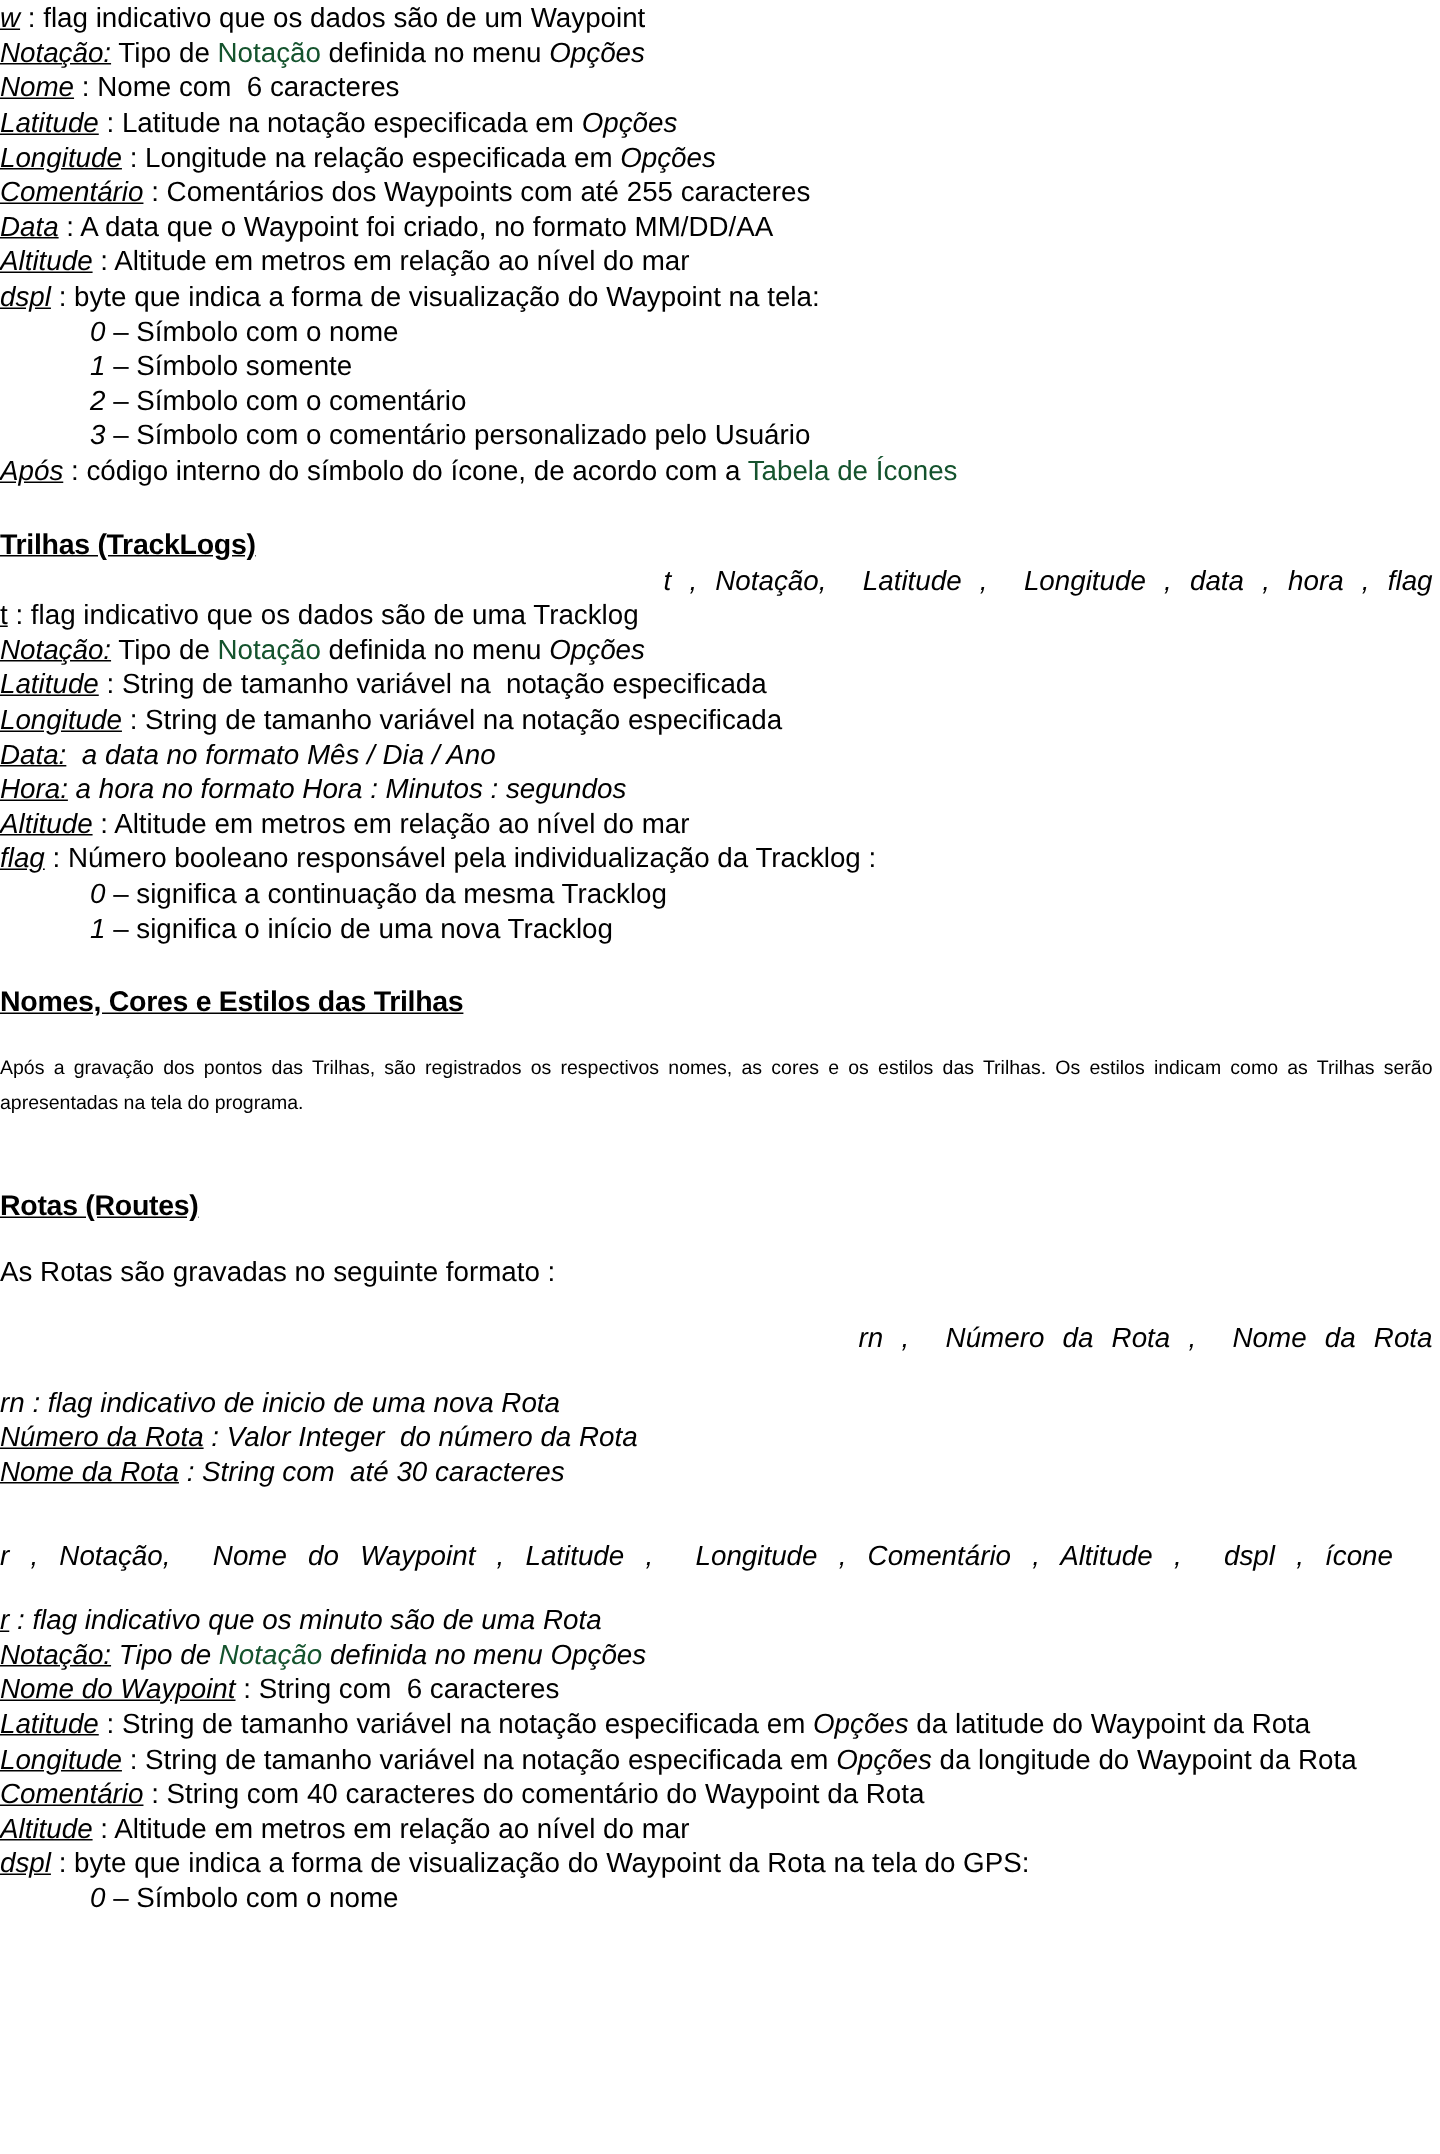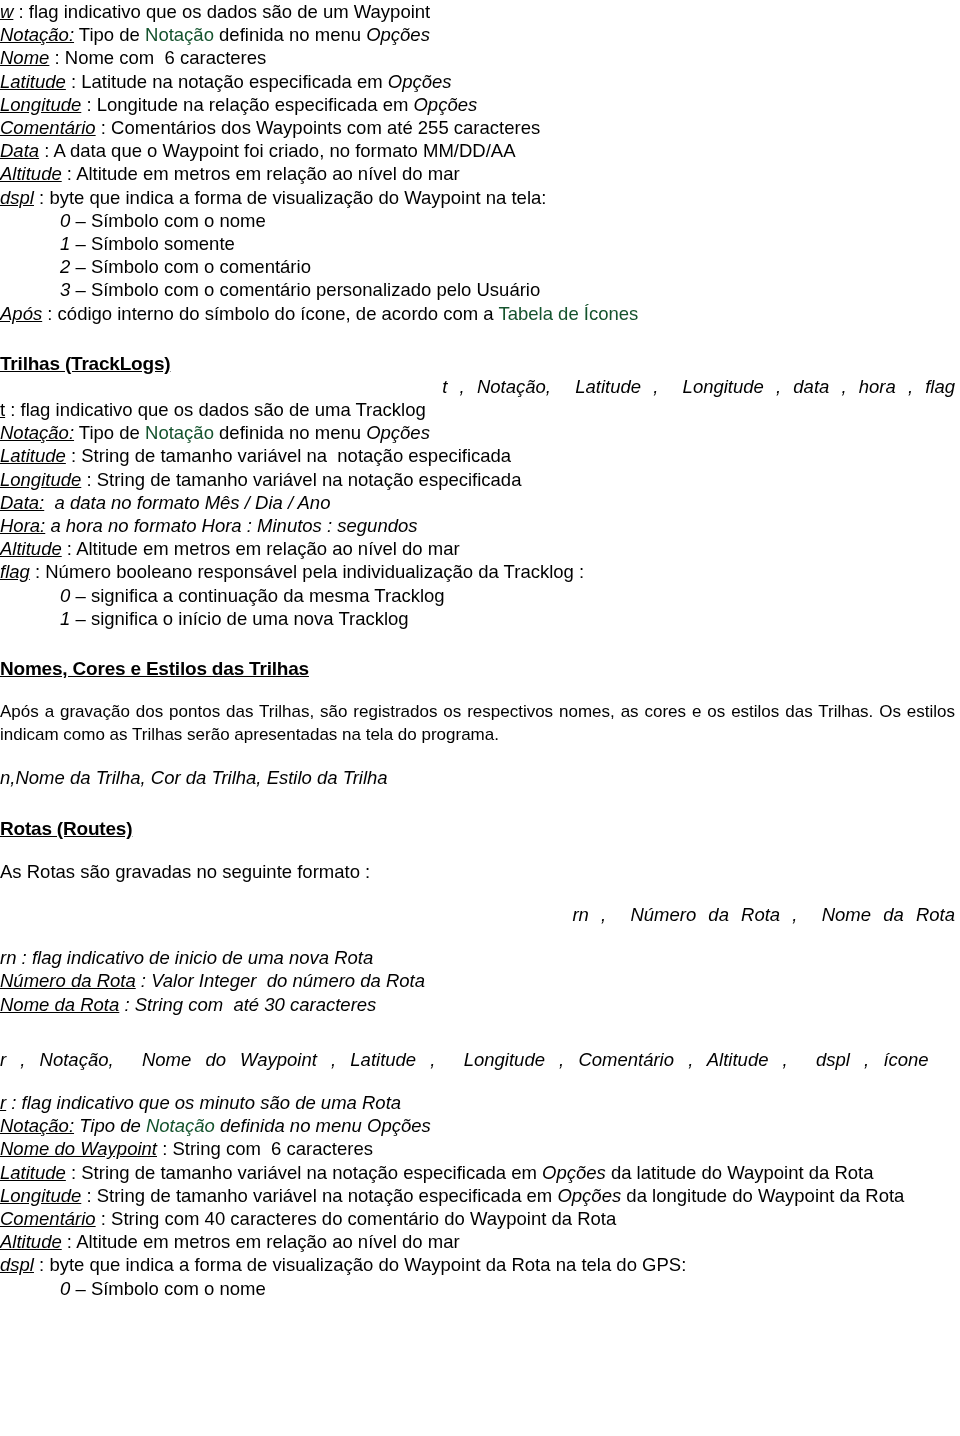--- a/index.html
+++ b/index.html
@@ -43,21 +43,21 @@
     letter-spacing: -0.2px;
     text-decoration: underline;
   }
 
   .indent { padding-left: 60px; }
   .gap-m  { height: 20px; }
   .gap-l  { height: 27px; }
   .gap-xl { height: 32px; }
 
   .para {
-    font-size: 17px;
+    font-size: 13px;
     line-height: 23.2px;
     text-align: justify;
     margin: 0;
   }
   .spaced2 { word-spacing: 7px; text-align: right; }
   .spaced3 { word-spacing: 9px; }
 </style>
 </head>
 <body>
 
@@ -124,21 +124,20 @@
 
   <section>
     <h2 class="heading">Nomes, Cores e Estilos das Trilhas</h2>
 
     <div class="gap-m"></div>
 
     <p class="para">Após a gravação dos pontos das Trilhas, são registrados os respectivos nomes, as cores e os estilos das Trilhas. Os estilos indicam como as Trilhas serão apresentadas na tela do programa.</p>
 
     <div class="gap-m"></div>
 
-    <div class="line ital">n,Nome da Trilha, Cor da Trilha, Estilo da Trilha</div>
   </section>
 
   <div class="gap-l"></div>
 
   <section>
     <h2 class="heading">Rotas  (Routes)</h2>
 
     <div class="gap-m"></div>
 
     <div class="line">As Rotas são gravadas no seguinte formato :</div>

